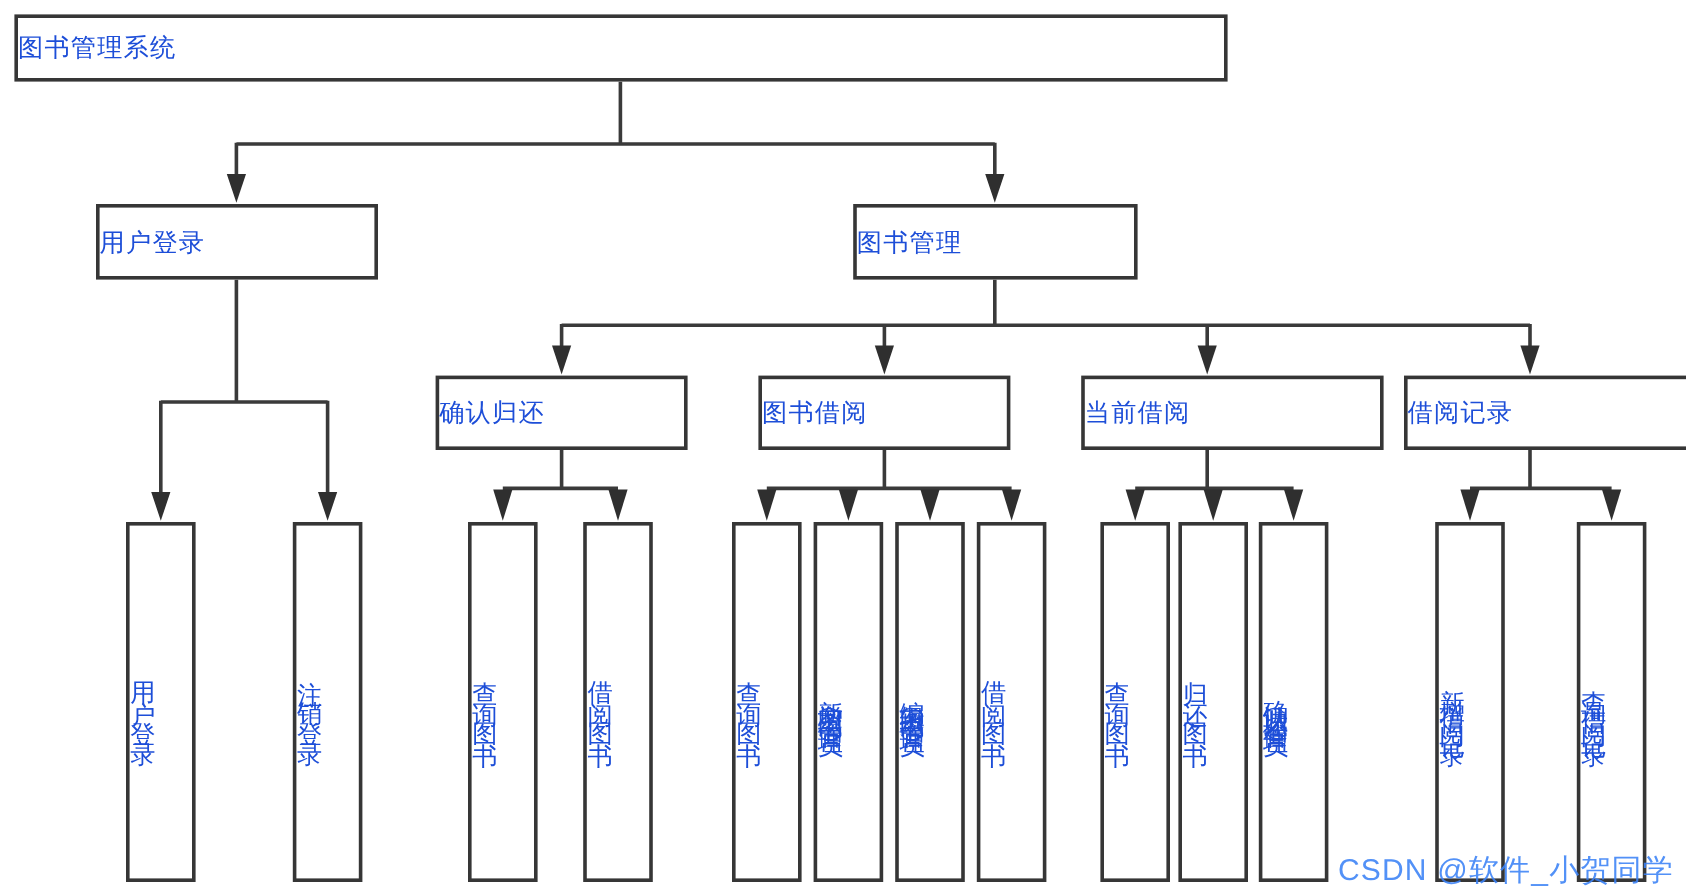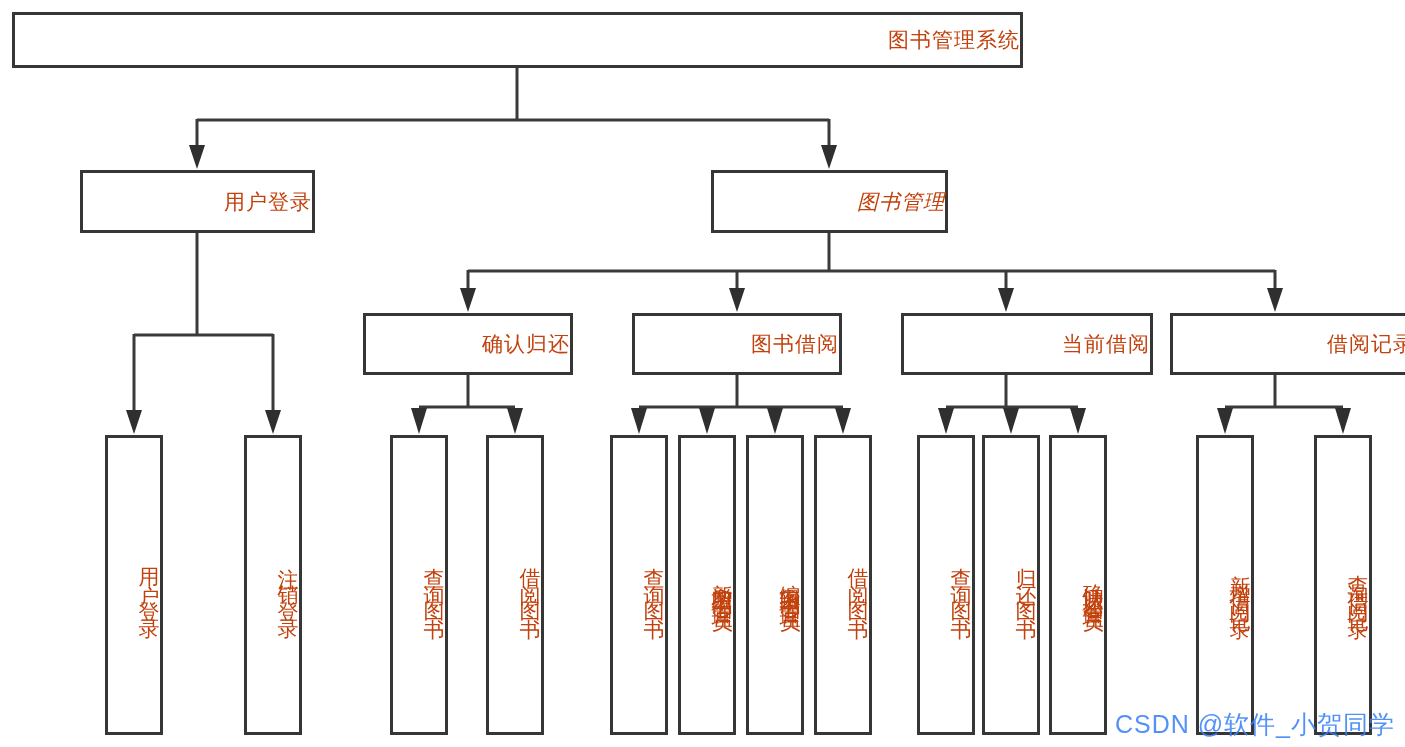--- a/index.html
+++ b/index.html
@@ -22,22 +22,22 @@
     height: 747px;
     z-index: 1;
   }
   .node {
     position: absolute;
     box-sizing: border-box;
     border: 3px solid #363636;
     background: #ffffff;
     display: flex;
     align-items: center;
-    justify-content: flex-end;
-    color: #c2410c;
+    justify-content: flex-start;
+    color: #1d4ed8;
     z-index: 2;
   }
   .node-h {
     font-size: 21px;
     letter-spacing: 1px;
   }
   .node-root   { left: 12px;  top: 12px;  width: 1011px; height: 56px; }
   .node-l2     { top: 170px; height: 63px; }
   .node-l3     { top: 313px; height: 62px; }
   .node-leaf   { top: 435px; height: 300px; width: 58px; }
@@ -107,21 +107,21 @@
     </g>
   </svg>
 
   <div class="node node-root node-h">
     <span>图书管理系统</span>
   </div>
 
   <div class="node node-l2 node-h" style="left:80px;width:235px;">
     <span>用户登录</span>
   </div>
-  <div class="node node-l2 node-h" style="left:711px;width:237px;font-style:italic;">
+  <div class="node node-l2 node-h" style="left:711px;width:237px;">
     <span>图书管理</span>
   </div>
 
   <div class="node node-l3 node-h" style="left:363px;width:210px;">
     <span>确认归还</span>
   </div>
   <div class="node node-l3 node-h" style="left:632px;width:210px;">
     <span>图书借阅</span>
   </div>
   <div class="node node-l3 node-h" style="left:901px;width:252px;">

